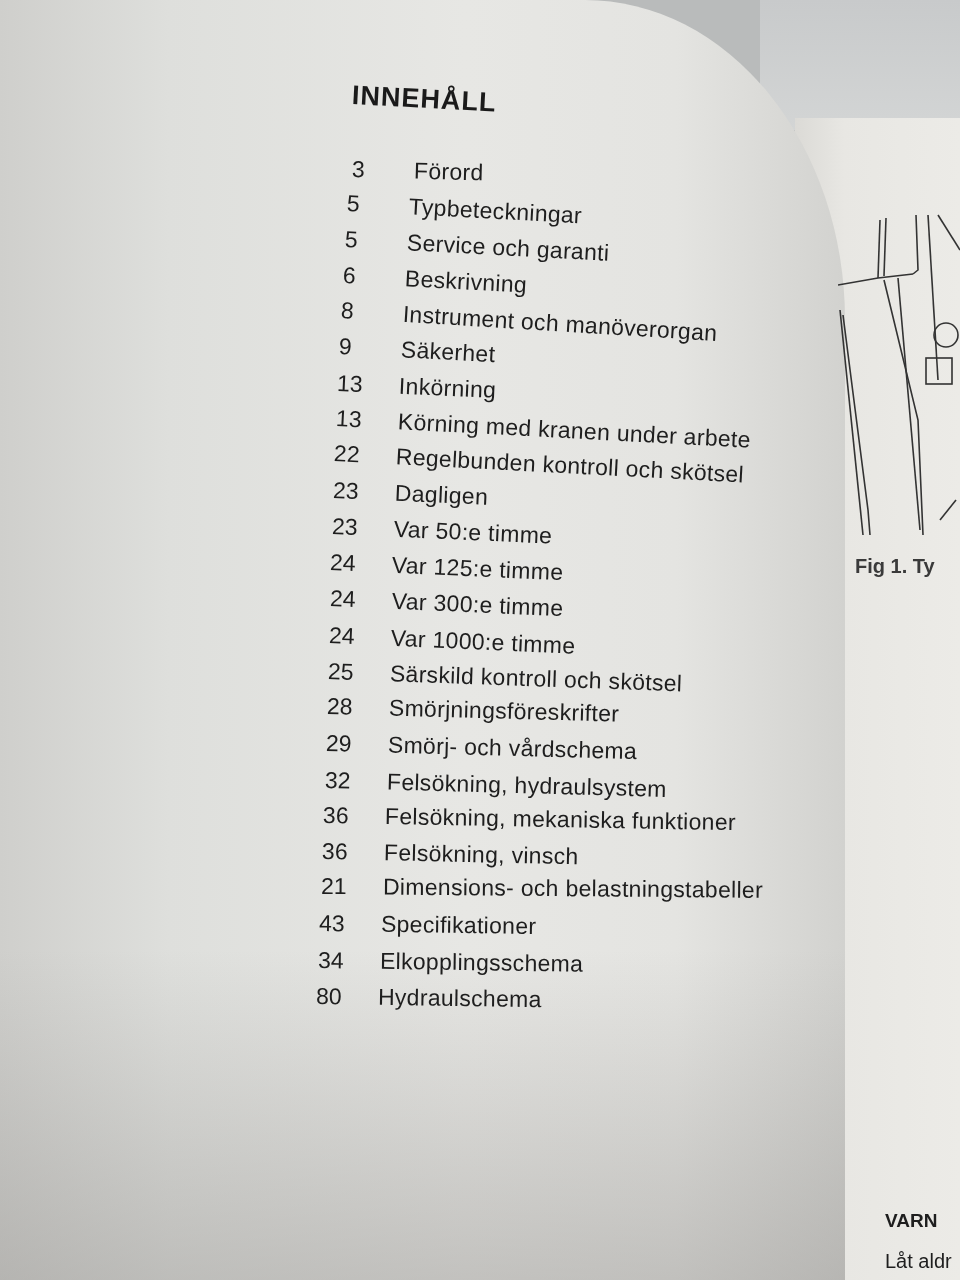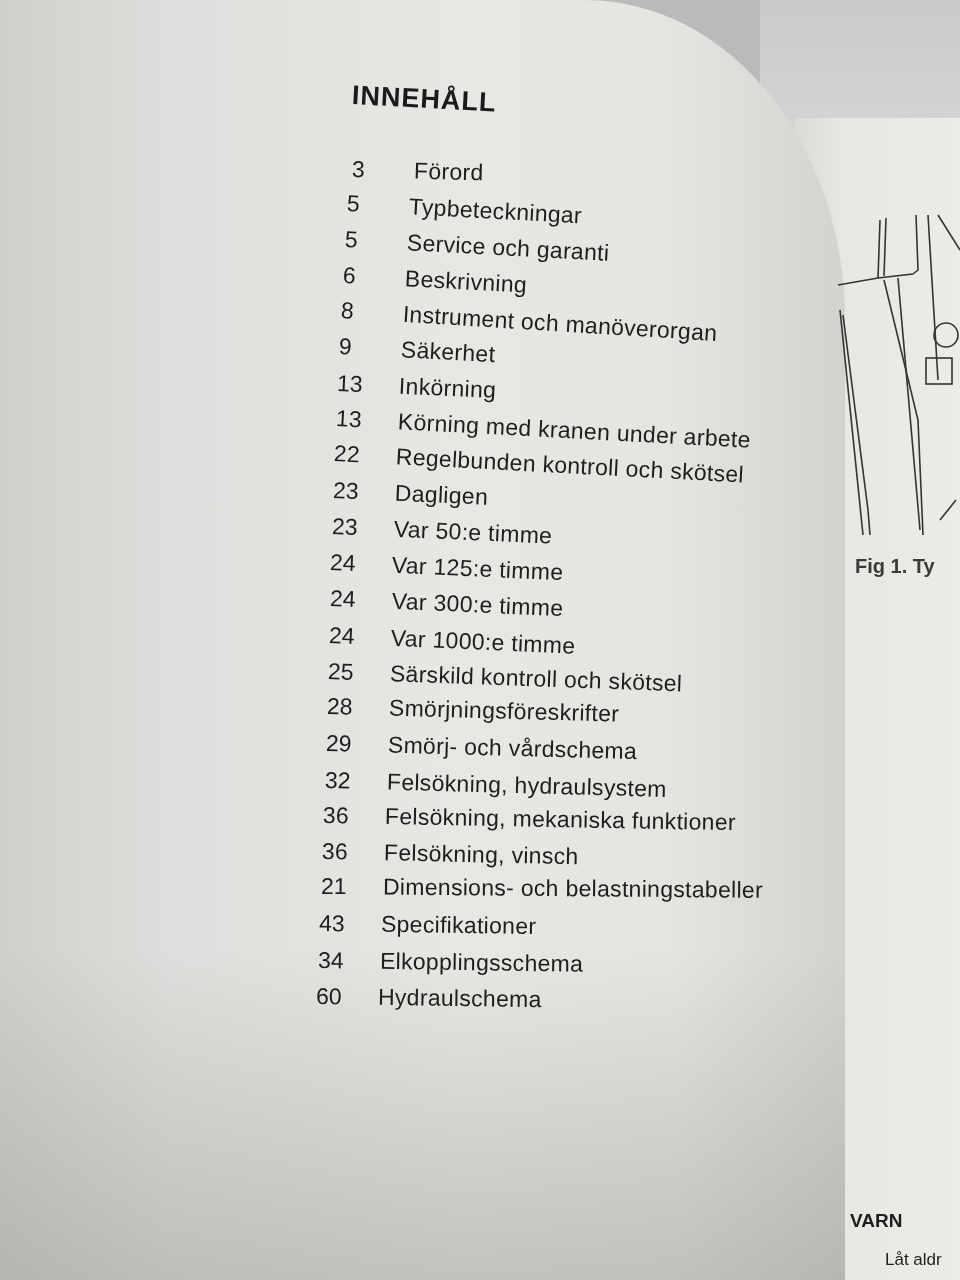--- a/index.html
+++ b/index.html
@@ -43,26 +43,26 @@
     .toc-page { display:inline-block; width:62px; }
     .toc-label { display:inline-block; letter-spacing:0.3px; }
     .fig {
       position:absolute; left:838px; top:210px; width:122px; height:330px;
     }
     .fig-caption {
       position:absolute; left:855px; top:555px; font-family:"Liberation Sans", sans-serif;
       font-size:20px; font-weight:bold; color:#3a3a3a;
     }
     .warn-title {
-      position:absolute; left:850px; top:1210px; font-family:"Liberation Sans", sans-serif;
+      position:absolute; left:885px; top:1210px; font-family:"Liberation Sans", sans-serif;
       font-size:19px; font-weight:bold; color:#1e1e1e;
     }
     .warn-text {
       position:absolute; left:885px; top:1250px; font-family:"Liberation Sans", sans-serif;
-      font-size:17px; color:#1e1e1e;
+      font-size:20px; color:#1e1e1e;
     }
   </style>
 </head>
 <body>
 
 <div class="bg-top"></div>
 <div class="page-right-inner"></div>
 <div class="gutter-line"></div>
 
 <div class="page-left"></div>
@@ -86,21 +86,21 @@
     <div class="toc-row" style="left: 329px; top: 622px; transform: rotate(2.5deg);"><span class="toc-page">24</span><span class="toc-label">Var 1000:e timme</span></div>
     <div class="toc-row" style="left: 328px; top: 658px; transform: rotate(2deg);"><span class="toc-page">25</span><span class="toc-label">Särskild kontroll och skötsel</span></div>
     <div class="toc-row" style="left: 327px; top: 693px; transform: rotate(1.5deg);"><span class="toc-page">28</span><span class="toc-label">Smörjningsföreskrifter</span></div>
     <div class="toc-row" style="left: 326px; top: 730px; transform: rotate(1.5deg);"><span class="toc-page">29</span><span class="toc-label">Smörj- och vårdschema</span></div>
     <div class="toc-row" style="left: 325px; top: 767px; transform: rotate(1.5deg);"><span class="toc-page">32</span><span class="toc-label">Felsökning, hydraulsystem</span></div>
     <div class="toc-row" style="left: 323px; top: 802px; transform: rotate(1deg);"><span class="toc-page">36</span><span class="toc-label">Felsökning, mekaniska funktioner</span></div>
     <div class="toc-row" style="left: 322px; top: 838px; transform: rotate(1.2deg);"><span class="toc-page">36</span><span class="toc-label">Felsökning, vinsch</span></div>
     <div class="toc-row" style="left: 321px; top: 873px; transform: rotate(0.5deg);"><span class="toc-page">21</span><span class="toc-label">Dimensions- och belastningstabeller</span></div>
     <div class="toc-row" style="left: 319px; top: 910px; transform: rotate(0.8deg);"><span class="toc-page">43</span><span class="toc-label">Specifikationer</span></div>
     <div class="toc-row" style="left: 318px; top: 947px; transform: rotate(0.8deg);"><span class="toc-page">34</span><span class="toc-label">Elkopplingsschema</span></div>
-    <div class="toc-row" style="left: 316px; top: 983px; transform: rotate(0.8deg);"><span class="toc-page">60</span><span class="toc-label">Hydraulschema</span></div>
+    <div class="toc-row" style="left: 316px; top: 983px; transform: rotate(0.8deg);"><span class="toc-page">80</span><span class="toc-label">Hydraulschema</span></div>
   </div>
 
 <svg class="fig" viewBox="0 0 122 330">
   <g stroke="#333" stroke-width="1.6" fill="none">
     <path d="M0 75 L40 68 L75 64"></path>
     <path d="M40 68 L42 10"></path>
     <path d="M48 8 L46 66"></path>
     <path d="M78 5 L80 60 L75 64"></path>
     <path d="M90 5 L100 170"></path>
     <path d="M100 5 L122 40"></path>

